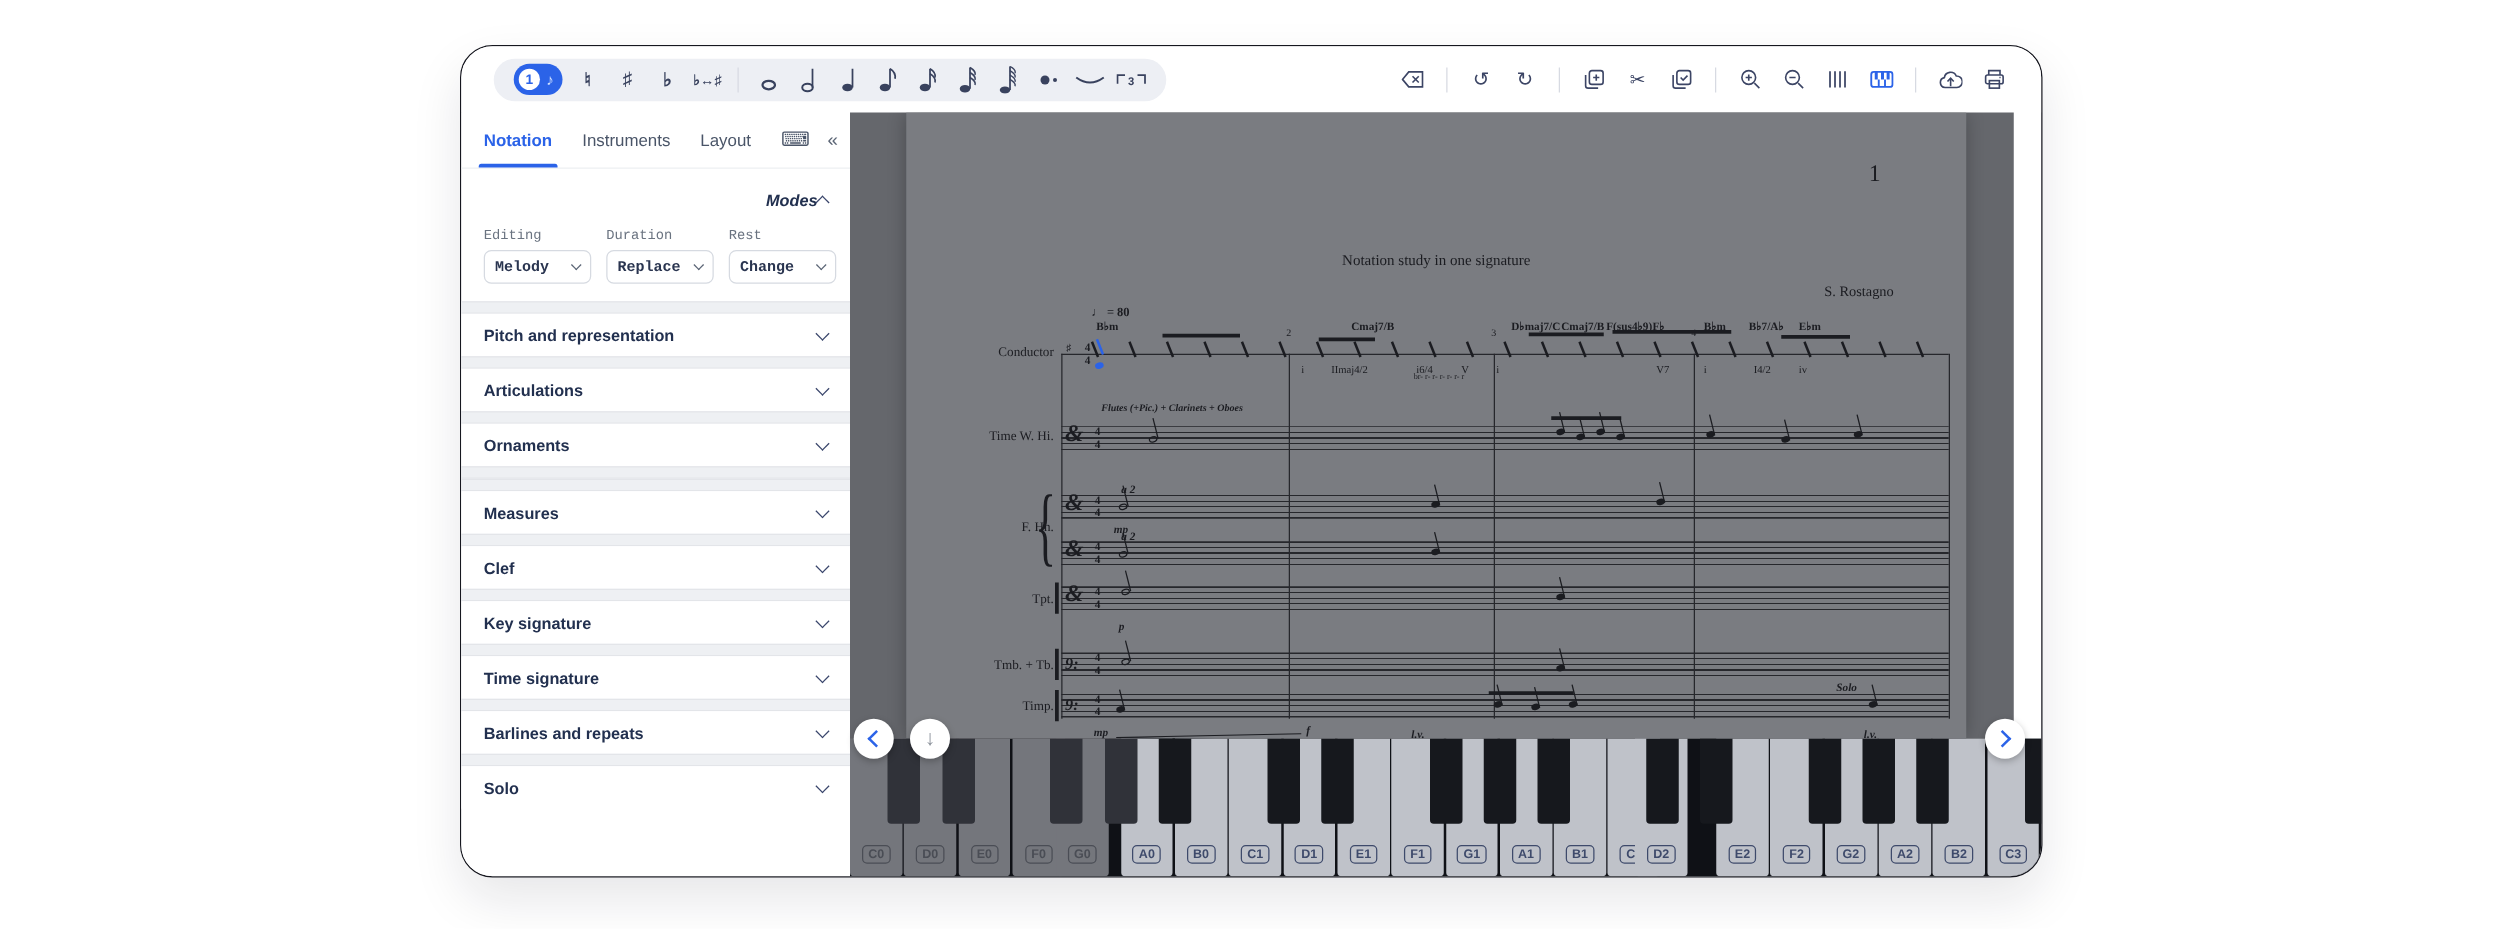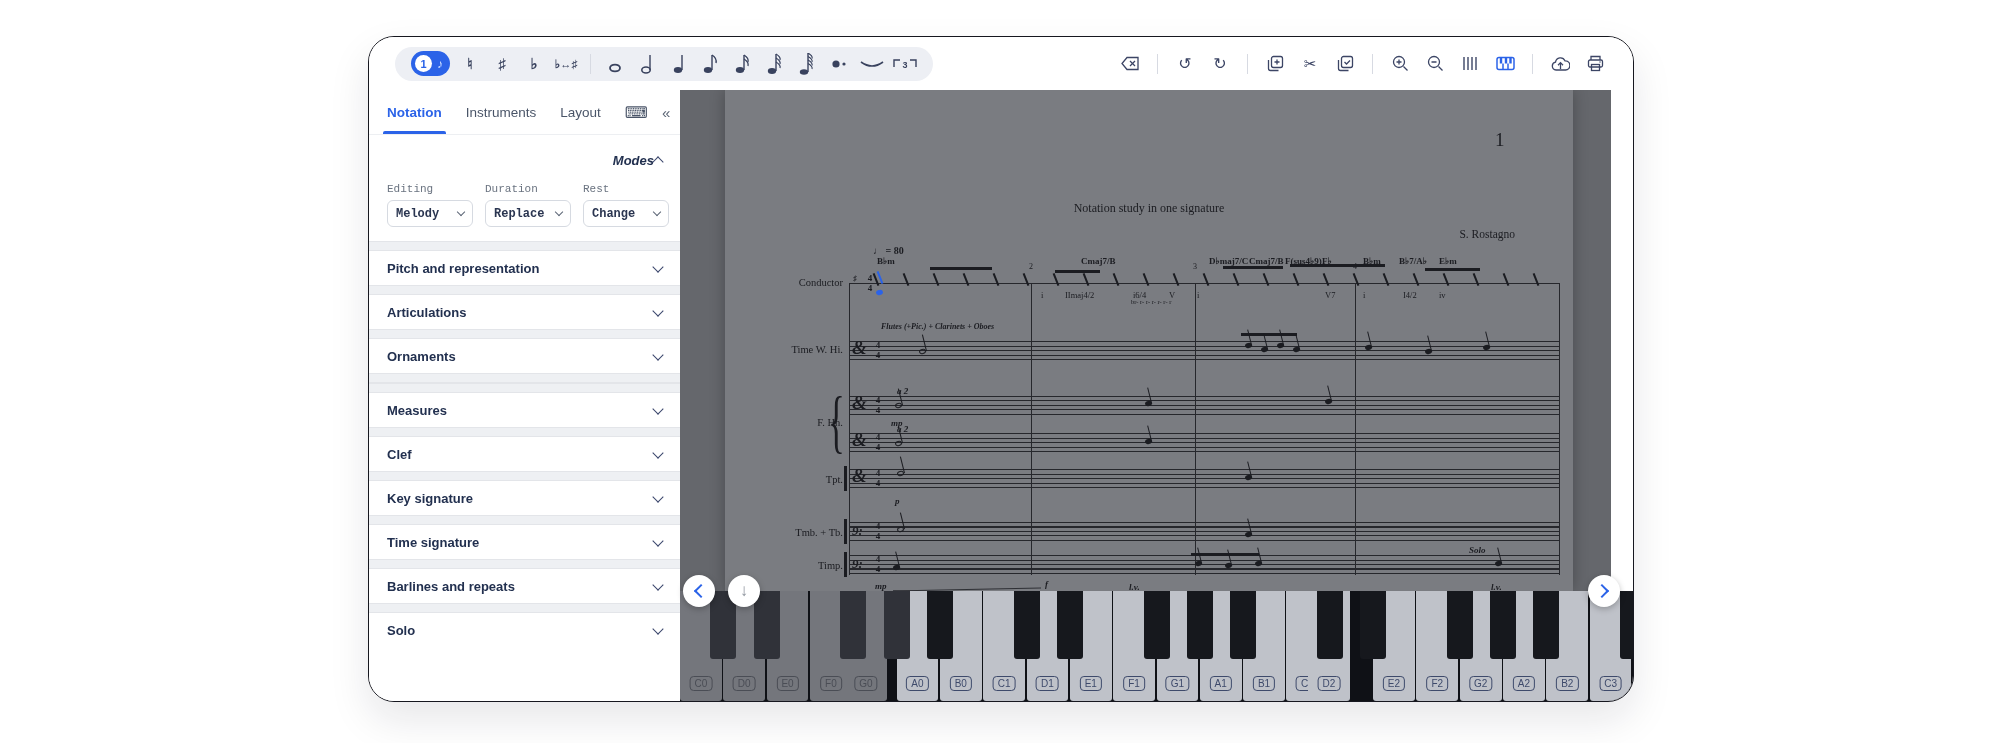--- a/index.html
+++ b/index.html
@@ -90,21 +90,21 @@
   .nh.blue:after{display:none;}
   .cresc{position:absolute;}
   
   .keyboard{position:absolute;left:0;bottom:0;width:953px;height:110px;background:#0f1116;}
   .wkey{position:absolute;top:0;bottom:0;background:#bfc2c9;border-radius:0 0 3px 3px;cursor:pointer;}
   .wkey.dim{background:#74767c;}
   .bkey{position:absolute;top:0;height:68px;width:26px;background:#16181d;border-radius:0 0 3px 3px;
         cursor:pointer;z-index:2;}
   .bkey.dim{background:#303239;}
   .klabel{position:absolute;left:50%;transform:translateX(-50%);bottom:10px;border:1.5px solid #3e4a6b;
-          color:#3e4a6b;border-radius:4px;font-size:10px;font-weight:400;padding:1px 4px;}
+          color:#3e4a6b;border-radius:4px;font-size:10px;font-weight:700;padding:1px 4px;}
   .wkey.dim .klabel{border-color:#4a4d55;color:#4a4d55;}
   .navcirc{position:absolute;width:32px;height:32px;border-radius:50%;background:#fff;z-index:4;
            box-shadow:0 2px 6px rgba(0,0,0,.25);display:flex;align-items:center;justify-content:center;
            cursor:pointer;}
   .navcirc .chev{border-color:#2b63e8;border-width:2.2px;width:8px;height:8px;}
   .navcirc .chev.left{transform:rotate(135deg);margin:0 0 0 4px;}
   .navcirc .chev.right{transform:rotate(-45deg);margin:0 4px 0 0;}
   .navcirc .down-glyph{color:#8f959e;font-size:17px;font-weight:700;}
 </style>
 </head>

